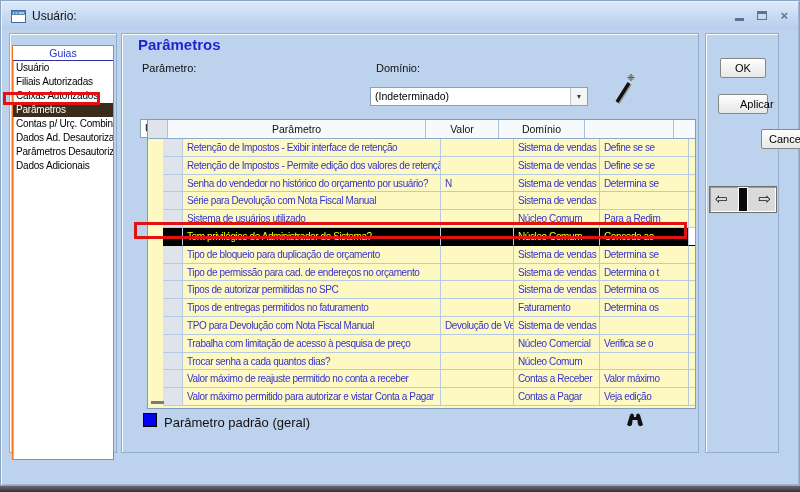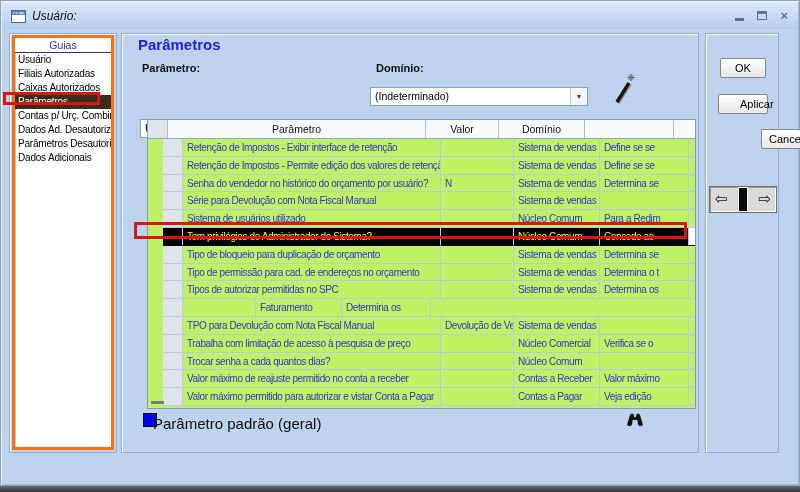--- a/index.html
+++ b/index.html
@@ -8,77 +8,77 @@
 
   .window{position:absolute;left:0;top:0;width:800px;height:486px;background:#bdd2ec;
     border:1px solid #8aa4c6;box-shadow:inset 1px 1px 0 #e9f1fb, inset -1px -1px 0 #9db4d4;}
   .bottom-strip{position:absolute;left:0;top:486px;width:800px;height:6px;
     background:linear-gradient(#6a6a6e,#323236);}
 
   
   .titlebar{position:absolute;left:1px;top:1px;right:1px;height:27px;
     background:linear-gradient(#dce9fa,#b6cdeb);display:flex;align-items:center;padding:0 10px 0 9px;}
   .title-icon{width:15px;height:13px;margin-right:6px;flex:0 0 auto;}
-  .title-text{font-size:12px;color:#111;font-style:italic;}
+  .title-text{font-size:12px;color:#111;}
   .win-controls{margin-left:auto;display:flex;align-items:center;gap:13px;}
   .wc{color:#5d7191;cursor:default;}
   .wc-min{width:9px;height:3px;background:#5d7191;margin-top:7px;}
   .wc-max{width:10px;height:9px;border:1px solid #5d7191;border-top:3px solid #5d7191;}
   .wc-close{font-size:13px;font-weight:bold;line-height:13px;}
 
   
   .panel{position:absolute;border:1px solid #94adcf;box-shadow:inset 1px 1px 0 rgba(255,255,255,.9);}
   .sidebar-panel{left:8px;top:32px;width:108px;height:420px;}
   .main-panel{left:120px;top:32px;width:578px;height:420px;}
   .right-panel{left:704px;top:32px;width:74px;height:420px;}
 
   
-  .listbox{position:absolute;left:2px;top:1px;width:102px;height:415px;background:#fff;
-    border:3px solid #f97316;box-shadow:inset 1px 1px 0 #aebfd6;overflow:hidden;}
+  .listbox{position:absolute;left:2px;top:11px;width:102px;height:415px;background:#fff;
+    border:1px solid #f97316;box-shadow:inset 1px 1px 0 #aebfd6;overflow:hidden;}
   .guias-header{height:15px;line-height:15px;text-align:center;font-size:10.5px;color:#2233cc;
     border-bottom:1px solid #31319a;background:#fff;}
   .sb-item{height:14px;line-height:14px;font-size:10px;letter-spacing:-0.2px;color:#000;
     padding-left:3px;white-space:nowrap;overflow:hidden;cursor:default;}
   .sb-item.selected{background:var(--sel-bg);color:#fff;}
 
   
   .page-title{position:absolute;left:16px;top:2px;font-size:15px;font-weight:bold;color:#2323d6;}
-  .fld-label{position:absolute;font-size:11px;color:#111;font-weight:bold;}
+  .fld-label{position:absolute;font-size:11px;color:#111;}
   .lbl-param{left:20px;top:28px;}
   .lbl-domain{left:254px;top:28px;}
   .combo{position:absolute;top:53px;height:19px;background:#fff;border:1px solid #8aa0b8;
     font-size:10.5px;color:#000;line-height:17px;padding-left:4px;white-space:nowrap;overflow:hidden;}
   .combo-param{left:18px;width:256px;margin-top:32px;}
   .combo-domain{left:248px;width:218px;}
   .combo-arrow{position:absolute;right:0;top:0;bottom:0;width:17px;background:#f4f5f7;
     border-left:1px solid #bcc7d8;text-align:center;font-size:7px;color:#444;line-height:17px;cursor:default;}
   .wand{position:absolute;left:488px;top:38px;width:28px;height:34px;cursor:pointer;}
 
   
-  .tbl{position:absolute;left:25px;top:85px;width:549px;height:290px;background:#bef264;
+  .tbl{position:absolute;left:25px;top:85px;width:549px;height:290px;background:#fef9c3;
     border:1px solid #7f9db9;overflow:hidden;}
   .thead{display:flex;height:19px;background:#f7fafd;border-bottom:1px solid #8fa9c9;}
   .hcell{border-right:1px solid #a9c0da;text-align:center;font-size:10.5px;color:#111;
     line-height:18px;white-space:nowrap;overflow:hidden;}
   .trow{display:flex;height:17.8px;padding-left:15px;}
   .tcell{border-right:1px solid #b6cbe2;border-bottom:1px solid #b6cbe2;color:var(--tbl-text);
     font-size:10px;letter-spacing:-0.4px;line-height:17px;padding-left:4px;white-space:nowrap;overflow:hidden;}
   .c0{width:20px;padding-left:0;background:#dfe4ec;}
   .c1{width:258px;}
   .c2{width:73px;}
   .c3{width:86px;}
   .c4{width:89px;}
   .c5{flex:1;border-right:none;}
   .trow.hl .tcell{background:var(--hl-bg);color:var(--hl-text);border-bottom-color:var(--hl-bg);}
   .trow.hl .c5{background:#fff;}
   .hscroll-dash{position:absolute;left:29px;top:367px;width:13px;height:3px;background:#7a7a7a;}
 
   
   .legend-swatch{position:absolute;left:21px;top:379px;width:14px;height:14px;border:1px solid #000;}
-  .legend-label{position:absolute;left:31px;top:381px;font-size:15px;color:#111;}
+  .legend-label{position:absolute;left:42px;top:381px;font-size:13px;color:#111;}
   .binoculars{position:absolute;left:503px;top:377px;width:20px;height:16px;cursor:pointer;}
 
   
   .btn{position:absolute;background:linear-gradient(#fefefe,#e7e7e7);border:1px solid #878787;
     border-radius:2px;font-size:11px;color:#000;text-align:center;line-height:17px;cursor:default;
     box-shadow:inset 0 1px 0 #fff;}
   .btn-ok{left:14px;top:24px;width:46px;height:20px;}
   .btn-apply{left:12px;top:60px;width:50px;height:20px;padding-left:21px;}
   .btn-cancel{left:8px;top:95px;width:60px;height:20px;margin-left:47px;}
   .navigator{position:absolute;left:3px;top:152px;width:68px;height:27px;background:#dadada;
@@ -234,20 +234,21 @@
           <div class="trow">
             <div class="tcell c0"></div>
             <div class="tcell c1">Tipos de autorizar permitidas no SPC</div>
             <div class="tcell c2"></div>
             <div class="tcell c3">Sistema de vendas</div>
             <div class="tcell c4">Determina os</div>
             <div class="tcell c5"></div>
           </div>
           <div class="trow">
             <div class="tcell c0"></div>
+            <div class="tcell c1">Tipos de entregas permitidos no faturamento</div>
             <div class="tcell c2"></div>
             <div class="tcell c3">Faturamento</div>
             <div class="tcell c4">Determina os</div>
             <div class="tcell c5"></div>
           </div>
           <div class="trow">
             <div class="tcell c0"></div>
             <div class="tcell c1">TPO para Devolução com Nota Fiscal Manual</div>
             <div class="tcell c2">Devolução de Ver</div>
             <div class="tcell c3">Sistema de vendas</div>

